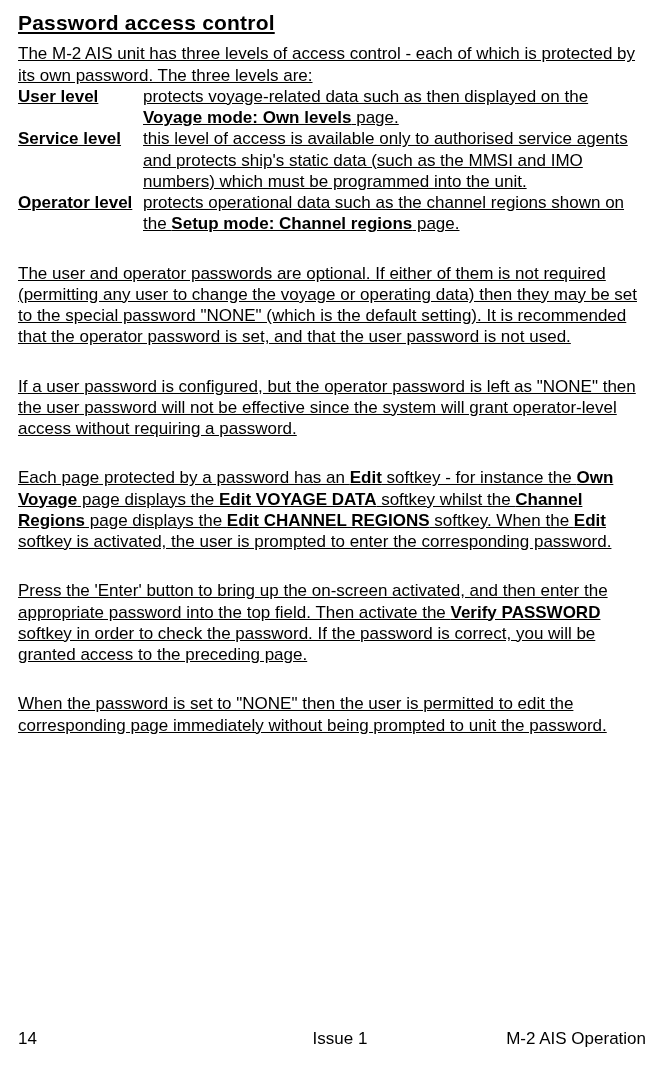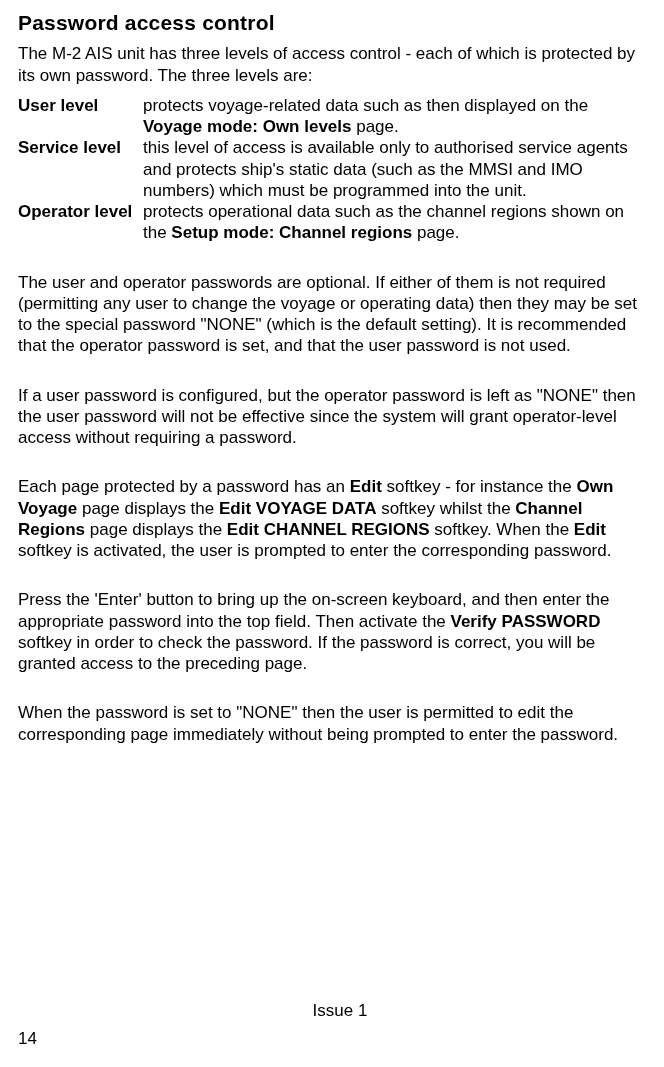--- a/index.html
+++ b/index.html
@@ -12,36 +12,36 @@
       font-size: 17px;
       line-height: 1.25;
       color: #000;
       background: #fff;
       box-sizing: border-box;
       position: relative;
     }
     .page {
       padding: 10px 18px 0 18px;
       box-sizing: border-box;
+      text-decoration: underline;
     }
     h1 {
       font-size: 21px;
       font-weight: bold;
       margin: 0 0 2px 0;
       letter-spacing: 0.2px;
     }
     p {
       margin: 7px 0 0 0;
     }
     .para-gap {
       height: 21px;
     }
     .levels {
       display: block;
-      margin-top: 9px;
     }
     .level-row {
       display: flex;
       align-items: flex-start;
     }
     .level-label {
       width: 125px;
       flex: 0 0 125px;
       font-weight: bold;
     }
@@ -56,21 +56,21 @@
       right: 18px;
       display: flex;
       justify-content: space-between;
       font-size: 17px;
     }
     .footer .center {
       position: absolute;
       left: 16px; right: 0;
       text-align: center;
     }
-    .footer .left, .footer .right { position: relative; z-index: 1; margin-top: 28px; }
+    .footer .left, .footer .right { position: relative; z-index: 1; }
   </style>
 </head>
 <body>
 
 <div class="page">
   <h1>Password access control</h1>
   <p>The M-2 AIS unit has three levels of access control - each of which is protected by its own password. The three levels are:</p>
 
   <div class="levels">
     <div class="level-row">
@@ -99,23 +99,24 @@
   <div class="para-gap"></div>
   <p>If a user password is configured, but the operator password is left as "NONE" then the user password will not be effective since the system will grant operator-level access without requiring a password.</p>
 
   <div class="para-gap"></div>
   <p>
     <span>Each page protected by a password has an </span><span class="b">Edit</span><span> softkey - for instance the </span><span class="b">Own Voyage</span><span> page displays the </span><span class="b">Edit VOYAGE DATA</span><span> softkey whilst the </span><span class="b">Channel Regions</span><span> page displays the </span><span class="b">Edit CHANNEL REGIONS</span><span> softkey. When the </span><span class="b">Edit</span><span> softkey is activated, the user is prompted to enter the corresponding password.</span>
   </p>
 
   <div class="para-gap"></div>
   <p>
-    <span>Press the 'Enter' button to bring up the on-screen keyboard, and then enter the appropriate password into the top field. Then activate the </span><span class="b">Verify PASSWORD</span><span> softkey in order to check the password. If the password is correct, you will be granted access to the preceding page.</span>
+    <span>Press the 'Enter' button to bring up the on-screen activated, and then enter the appropriate password into the top field. Then activate the </span><span class="b">Verify PASSWORD</span><span> softkey in order to check the password. If the password is correct, you will be granted access to the preceding page.</span>
   </p>
 
   <div class="para-gap"></div>
-  <p>When the password is set to "NONE" then the user is permitted to edit the corresponding page immediately without being prompted to enter the password.</p>
+  <p>When the password is set to "NONE" then the user is permitted to edit the corresponding page immediately without being prompted to unit the password.</p>
 </div>
 
 <div class="footer">
   <span class="left">14</span>
   <span class="center">Issue 1</span>
+  <span class="right">M-2 AIS Operation</span>
 </div>
 
 </body></html>

